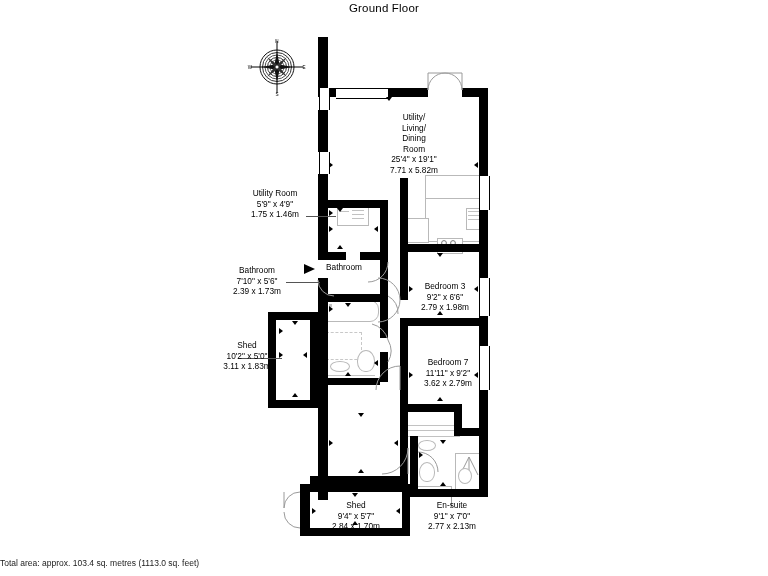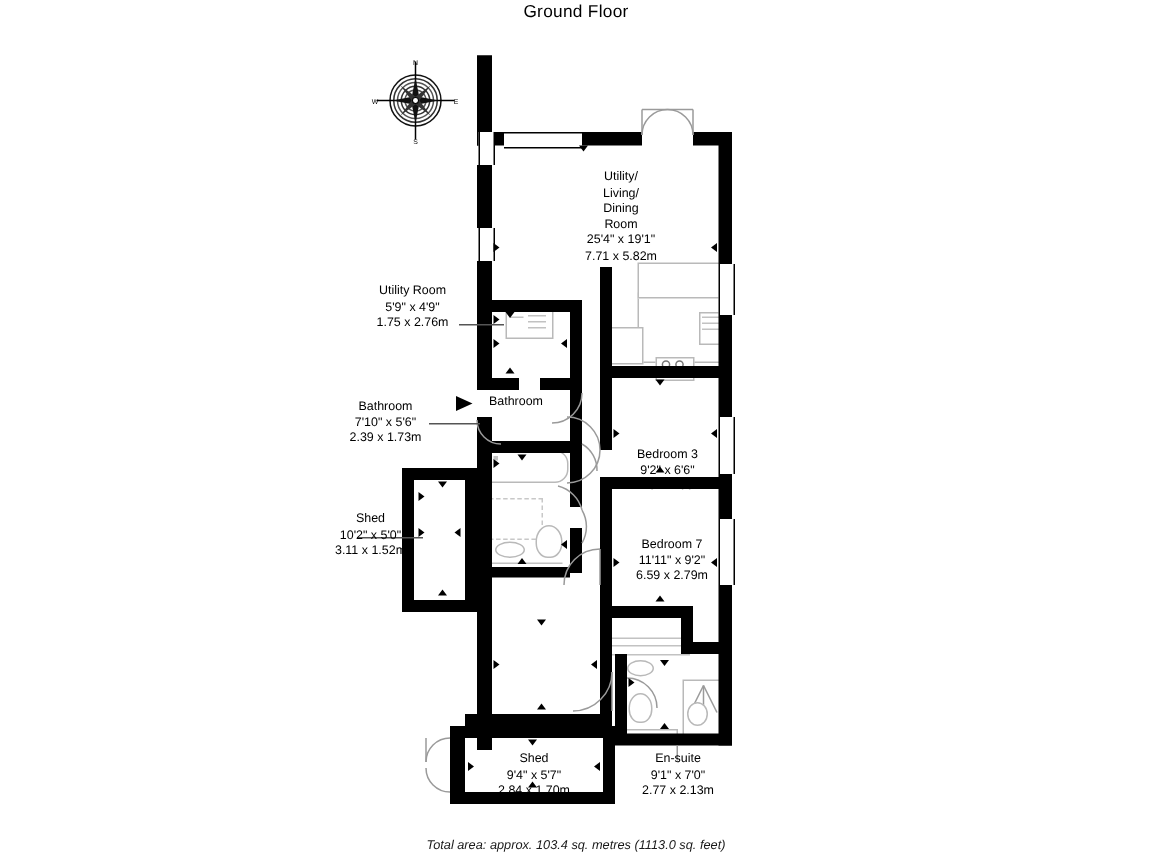--- a/index.html
+++ b/index.html
@@ -13,22 +13,22 @@
   
   .title{
     position:absolute;left:0;top:2px;width:768px;text-align:center;
     font-size:11.5px;letter-spacing:.2px;
   }
   .subtitle{
     position:absolute;left:0;top:19px;width:768px;text-align:center;
     font-size:8.5px;color:#2a2a2a;
   }
   .footer{
-    position:absolute;left:0;top:558px;width:768px;text-align:center;
-    font-size:8.5px;color:#1a1a1a;font-style:italic;
+    position:absolute;left:0;top:558px;width:768px;
+    font-size:8.5px;color:#1a1a1a;
   }
   
   .rlabel{position:absolute;text-align:center;line-height:10.5px;font-size:8.3px;white-space:nowrap;}
   .rlabel .nm{display:block;}
   .rlabel .im{display:block;}
   .rlabel .me{display:block;}
   
   .wall{position:absolute;background:#000000;} 
   
   .win{position:absolute;background:#ffffff;border:0;}
@@ -287,49 +287,49 @@
     <span class="nm">Living/</span>
     <span class="nm">Dining</span>
     <span class="nm">Room</span>
     <span class="im">25'4" x 19'1"</span>
     <span class="me">7.71 x 5.82m</span>
   </div>
 
   <div class="rlabel" style="left:230px;top:188px;width:90px;">
     <span class="nm">Utility Room</span>
     <span class="im">5'9" x 4'9"</span>
-    <span class="me">1.75 x 2.76m</span>
+    <span class="me">1.75 x 1.46m</span>
   </div>
 
   <div class="rlabel" style="left:212px;top:265px;width:90px;">
     <span class="nm">Bathroom</span>
     <span class="im">7'10" x 5'6"</span>
     <span class="me">2.39 x 1.73m</span>
   </div>
 
   <div class="rlabel" style="left:326px;top:262px;width:70px;text-align:left;">
     <span class="nm">Bathroom</span>
   </div>
 
   <div class="rlabel" style="left:202px;top:340px;width:90px;">
     <span class="nm">Shed</span>
     <span class="im">10'2" x 5'0"</span>
-    <span class="me">3.11 x 1.52m</span>
-  </div>
-
-  <div class="rlabel" style="left:405px;top:297px;width:80px;">
+    <span class="me">3.11 x 1.83m</span>
+  </div>
+
+  <div class="rlabel" style="left:405px;top:281px;width:80px;">
     <span class="nm">Bedroom 3</span>
     <span class="im">9'2" x 6'6"</span>
     <span class="me">2.79 x 1.98m</span>
   </div>
 
   <div class="rlabel" style="left:408px;top:357px;width:80px;">
     <span class="nm">Bedroom 7</span>
     <span class="im">11'11" x 9'2"</span>
-    <span class="me">6.59 x 2.79m</span>
+    <span class="me">3.62 x 2.79m</span>
   </div>
 
 
   <div class="rlabel" style="left:316px;top:500px;width:80px;">
     <span class="nm">Shed</span>
     <span class="im">9'4" x 5'7"</span>
     <span class="me">2.84 x 1.70m</span>
   </div>
 
   <div class="rlabel" style="left:412px;top:500px;width:80px;">

